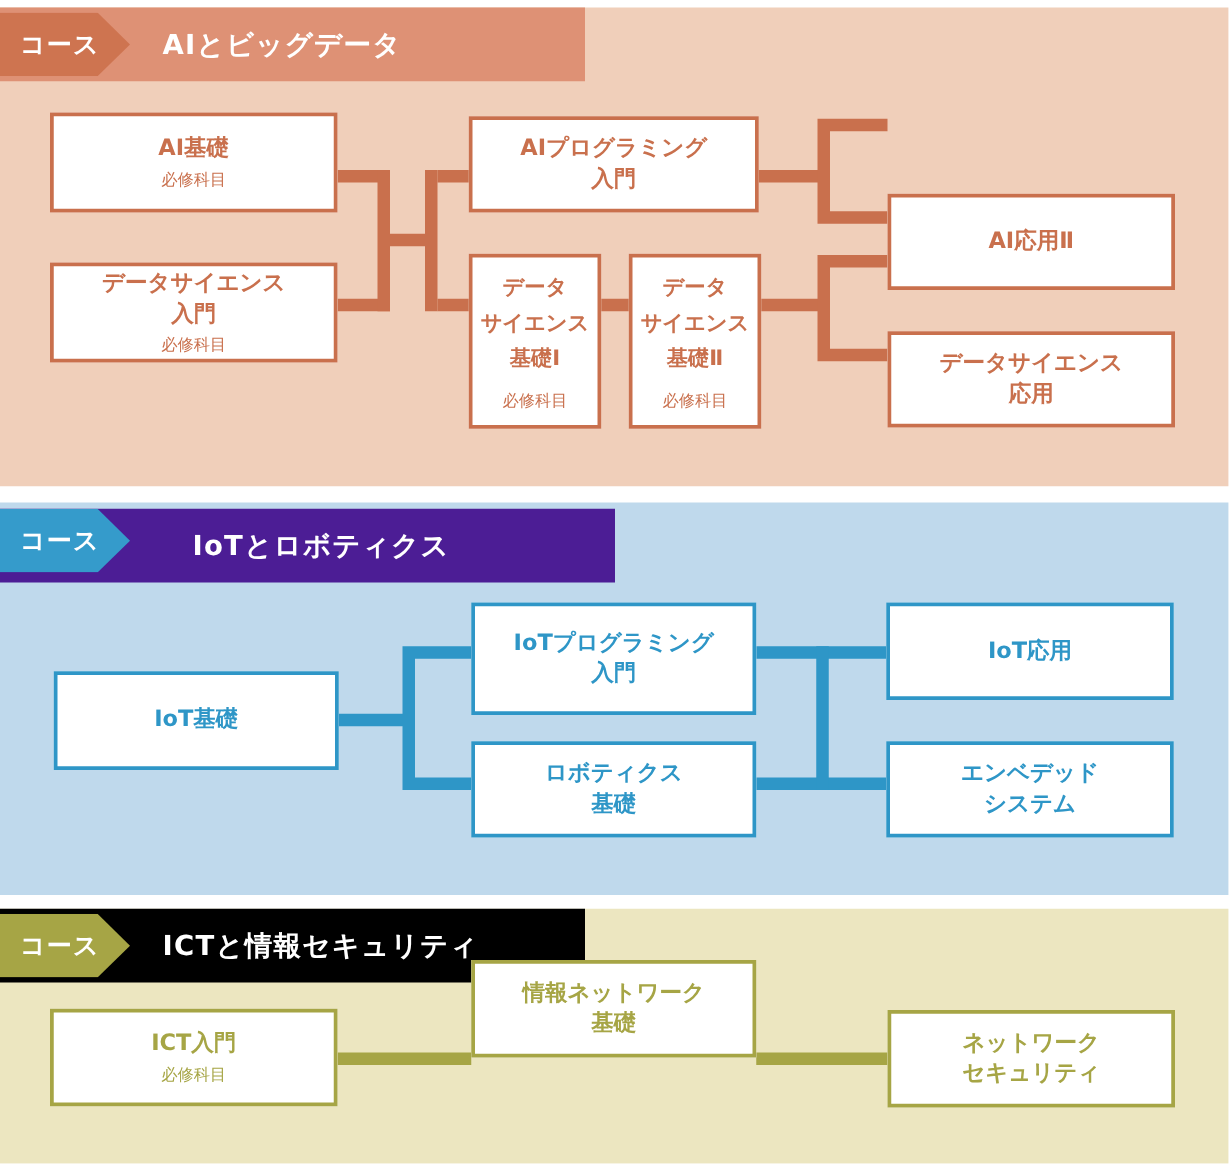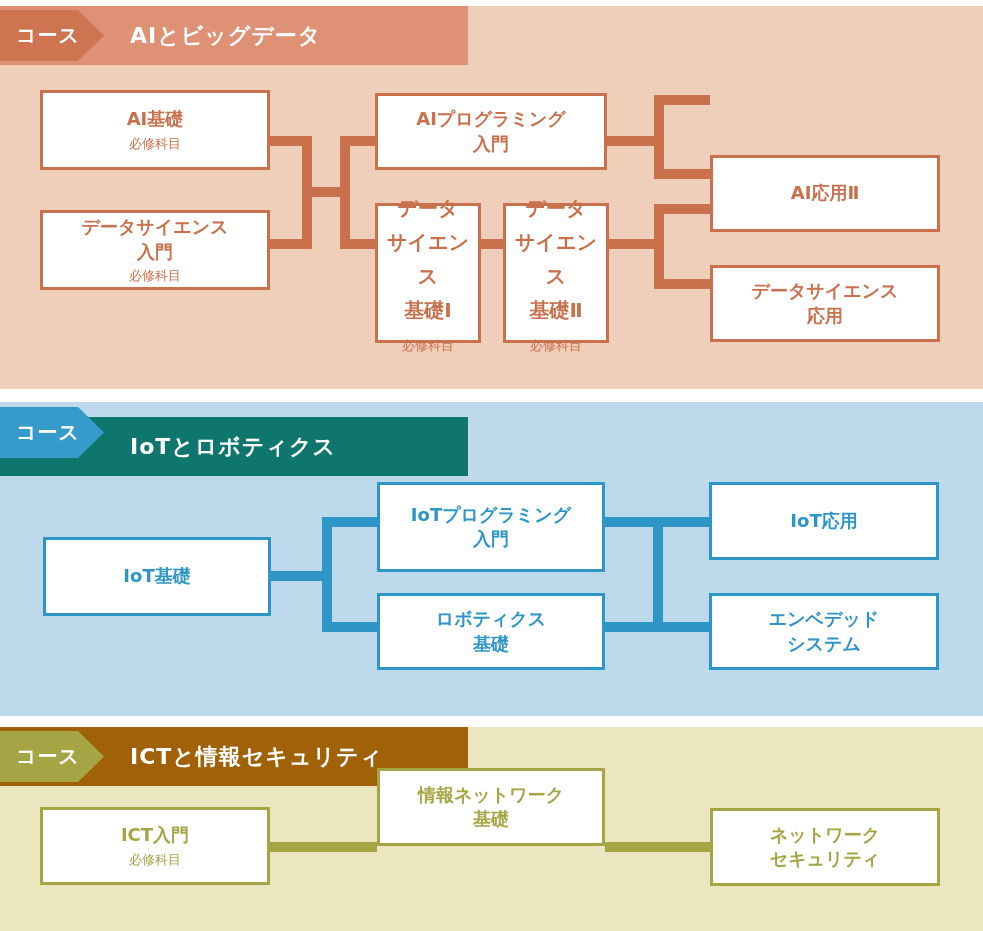--- a/index.html
+++ b/index.html
@@ -6,36 +6,36 @@
   body{font-family:"DejaVu Sans","Liberation Sans",sans-serif;}
   .canvas{position:relative;width:983px;height:931px;background:#ffffff;overflow:hidden;}
 
   .sec-bg{position:absolute;left:0;width:983px;}
   .bg-ai{top:6px;height:383px;background:#F0CFBA;}
   .bg-iot{top:402px;height:314px;background:#BFD9EC;}
   .bg-ict{top:727px;height:204px;background:#ECE6C0;}
 
   .bar{position:absolute;left:0;width:468px;height:59px;display:flex;align-items:center;}
   .bar-ai{top:6px;background:#DE9175;}
-  .bar-iot{top:417px;background:#0f766e;}
-  .bar-ict{top:727px;background:#a16207;}
+  .bar-iot{top:407px;background:#4c1d95;padding-left:24px;}
+  .bar-ict{top:727px;background:#000000;}
   .bar-title{color:#ffffff;font-weight:bold;font-size:22px;letter-spacing:1px;margin-left:130px;white-space:nowrap;}
 
   .chevron{position:absolute;left:0;width:104px;height:51px;display:flex;align-items:center;
     clip-path:polygon(0 0,75% 0,100% 50%,75% 100%,0 100%);}
   .chev-ai{top:10px;background:#CE7450;}
   .chev-iot{top:407px;background:#359BCB;}
   .chev-ict{top:731px;background:#A6A545;}
   .chev-label{color:#ffffff;font-weight:bold;font-size:20px;margin-left:16px;letter-spacing:1px;}
 
   .node{position:absolute;background:#ffffff;border:3px solid;box-sizing:border-box;
     display:flex;flex-direction:column;align-items:center;justify-content:center;text-align:center;}
   .node-title{font-weight:bold;font-size:18px;line-height:1.35;white-space:pre-line;}
   .node-sub{font-size:13px;margin-top:3px;}
-  .tall .node-title{font-size:20px;line-height:1.7;}
+  .tall .node-title{font-size:17px;line-height:1.7;}
   .tall .node-sub{margin-top:10px;}
 
   .s1{border-color:#C9704D;color:#C9704D;}
   .s2{border-color:#2E96C7;color:#2E96C7;}
   .s3{border-color:#A6A545;color:#A6A545;}
 
   .con{position:absolute;}
   .c1{background:#C9704D;}
   .c2{background:#2E96C7;}
   .c3{background:#A6A545;}

